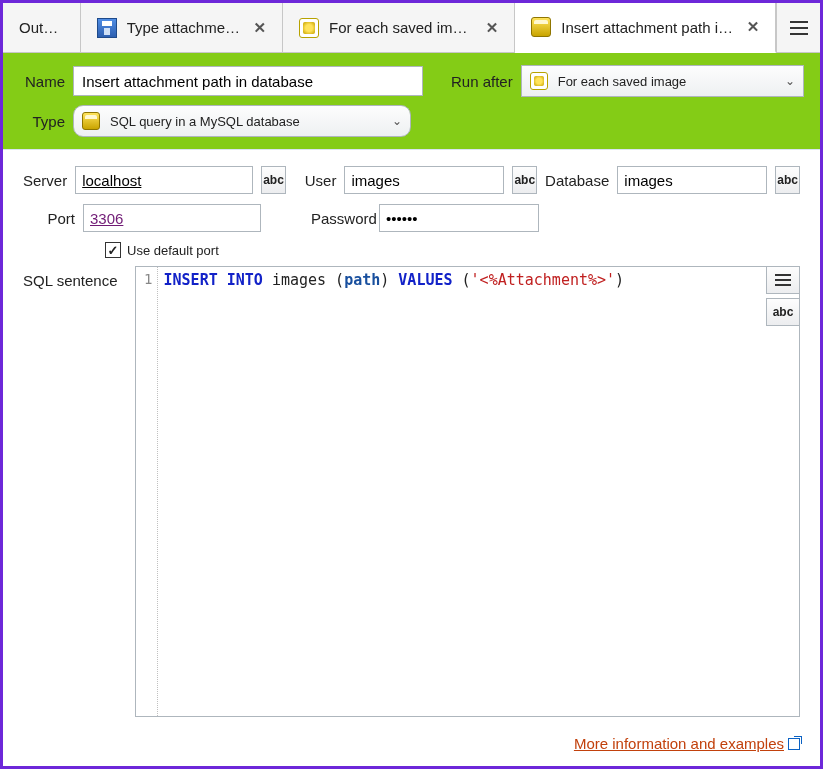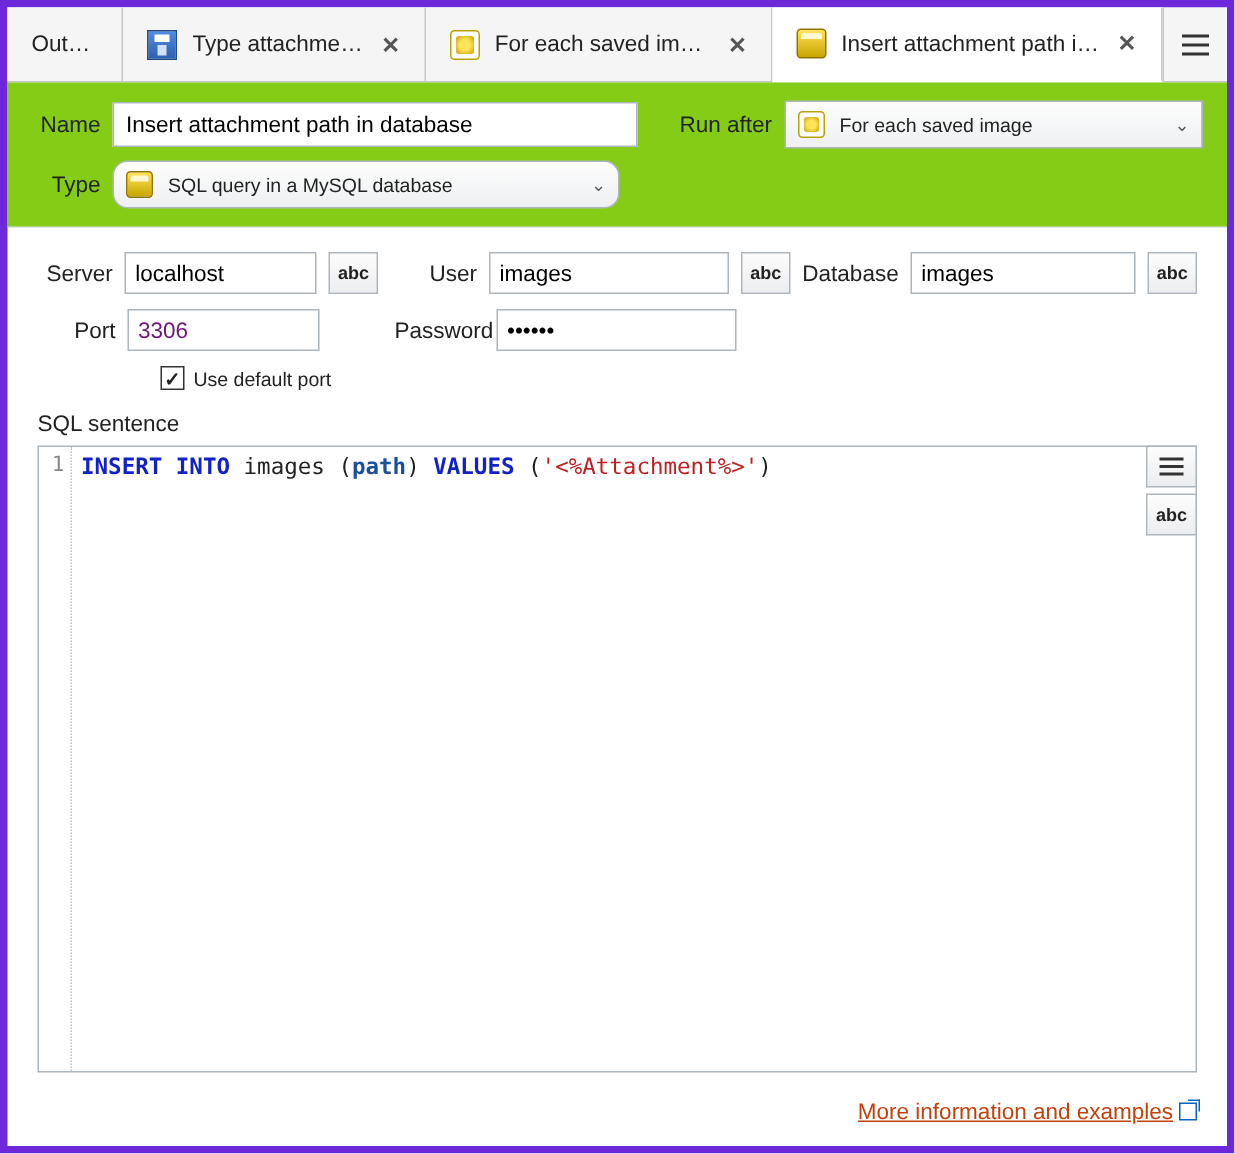--- a/index.html
+++ b/index.html
@@ -1,17 +1,17 @@
 <!DOCTYPE html>
 <html><head>
 <meta charset="utf-8">
 <style>
   * { box-sizing: border-box; }
   html, body { margin:0; padding:0; font-family: "Segoe UI", Tahoma, sans-serif; font-size:13px; color:#222; background:#fff; }
-  .app { width:823px; height:769px; border:5px solid #6d28d9; display:flex; flex-direction:column; }
+  .app { width:823px; height:769px; border:3px solid #6d28d9; display:flex; flex-direction:column; }
   
   .tabs { display:flex; align-items:stretch; height:50px; border-bottom:1px solid #c7c7c7; background:#f5f5f5; }
   .tab { display:flex; align-items:center; gap:10px; padding:0 16px; border-right:1px solid #c7c7c7; cursor:pointer; background:#f5f5f5; max-width:270px; min-width:0; }
   .tab.active { background:#fff; border-bottom:2px solid #fff; margin-bottom:-1px; }
   .tab .lbl { white-space:nowrap; overflow:hidden; text-overflow:ellipsis; font-size:15px; }
   .tab .close { font-size:15px; color:#555; font-weight:bold; cursor:pointer; }
   .tab .icon { width:20px; height:20px; flex-shrink:0; }
   .hamburger { margin-left:auto; display:flex; align-items:center; justify-content:center; width:44px; border-left:1px solid #c7c7c7; cursor:pointer; }
   .hamburger span { display:block; width:18px; height:2px; background:#333; box-shadow:0 -6px 0 #333, 0 6px 0 #333; }
   
@@ -34,27 +34,27 @@
   .type-combo{ width:338px;border-radius:10px; }
   .runafter-label{ margin-left:20px; font-size:15px; }
   .runafter-combo{ flex:1; }
   .hint{ font-size:14px; color:#333; text-align:center; flex:1;}
   
   .params { padding:16px 20px 8px 20px; }
   .prow { display:flex; align-items:center; gap:8px; margin-bottom:10px; }
   .plabel{ text-align:right; font-size:15px; }
   .pl1{width:52px;} .pl2{width:60px;} .pl3{width:66px;}
   .pinput{ height:28px; border:1px solid #aeb6bd; padding:0 6px; font-size:15px; background:#fff; }
-  .pw1{width:128px;} .pw2{width:160px;} .pw3{width:150px;}
+  .pw1{width:178px;text-decoration:underline;} .pw2{width:160px;} .pw3{width:150px;}
   .pinput.disabled{ color:#701a75; }
   .abc-btn{ height:28px; width:34px; border:1px solid #aeb6bd; background:linear-gradient(#fdfdfd,#ecedef); font-size:12px; font-weight:bold; cursor:pointer; display:flex; align-items:center; justify-content:center;}
   .chkrow{ display:flex; align-items:center; gap:6px; margin-left:60px; }
   .chkbox{ width:16px; height:16px; border:1px solid #333; display:inline-flex; align-items:center; justify-content:center; font-size:13px; font-weight:bold;}
   
-  .sql-section{ padding:0 20px 10px 20px; flex:1; display:flex; flex-direction:column; }
+  .sql-section{ padding:0 20px 10px 20px; flex:1; display:flex; flex-direction:row;gap:17px; }
   .sql-title{ font-size:15px; margin:6px 0; }
   .editor-wrap{ position:relative; flex:1; display:flex; }
   .editor{ flex:1; border:1px solid #aeb6bd; background:#fff; display:flex; overflow:hidden; }
   .gutter{ width:22px; border-right:1px dotted #c0c0c0; text-align:right; padding:4px 4px 0 0; font-family:Consolas,monospace; font-size:14px; color:#888; user-select:none;}
   .code{ flex:1; padding:4px 6px; font-family:Consolas,monospace; font-size:15px; white-space:pre; }
   .kw{ color:#1222c8; font-weight:bold; }
   .id{ color:#184f9e; font-weight:bold; }
   .str{ color:#c02020; }
   .side-btns{ position:absolute; right:-0px; top:0; display:flex; flex-direction:column; gap:4px; transform:translateX(0);}
   .side-btns .sbtn{ width:34px; height:28px; border:1px solid #aeb6bd; background:linear-gradient(#fdfdfd,#ecedef); display:flex;align-items:center;justify-content:center; cursor:pointer; font-size:12px; font-weight:bold;}

